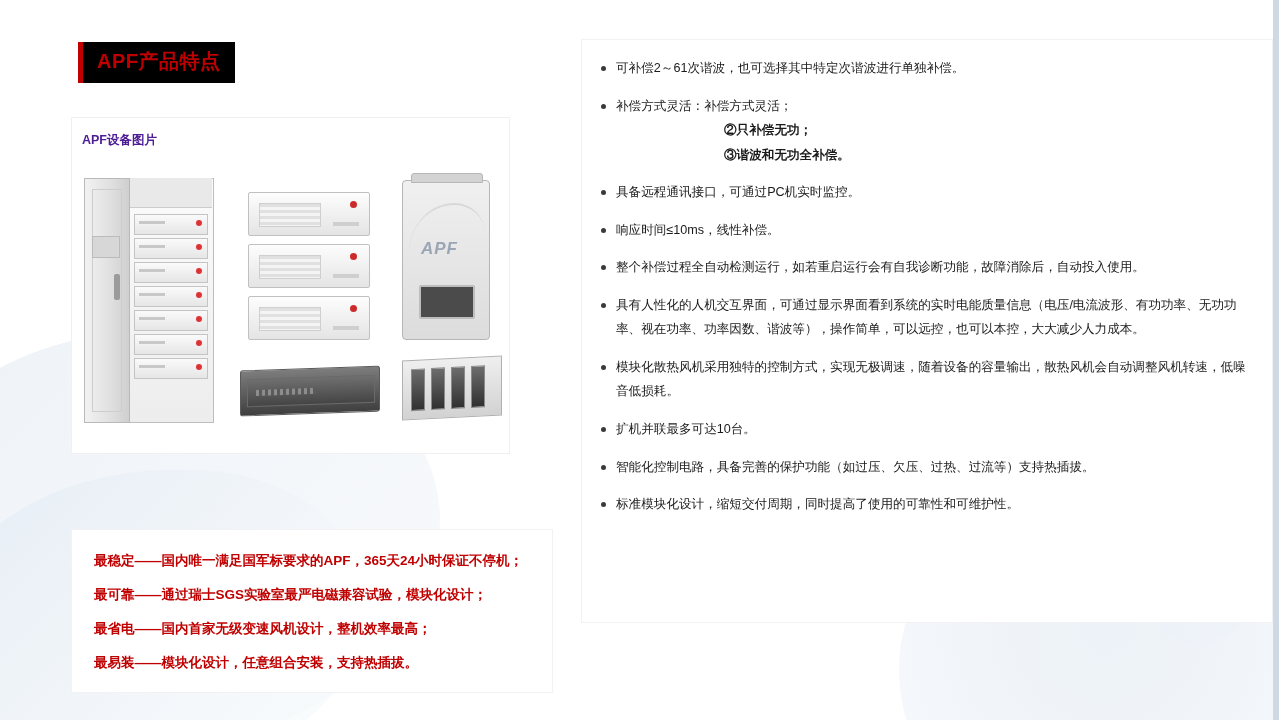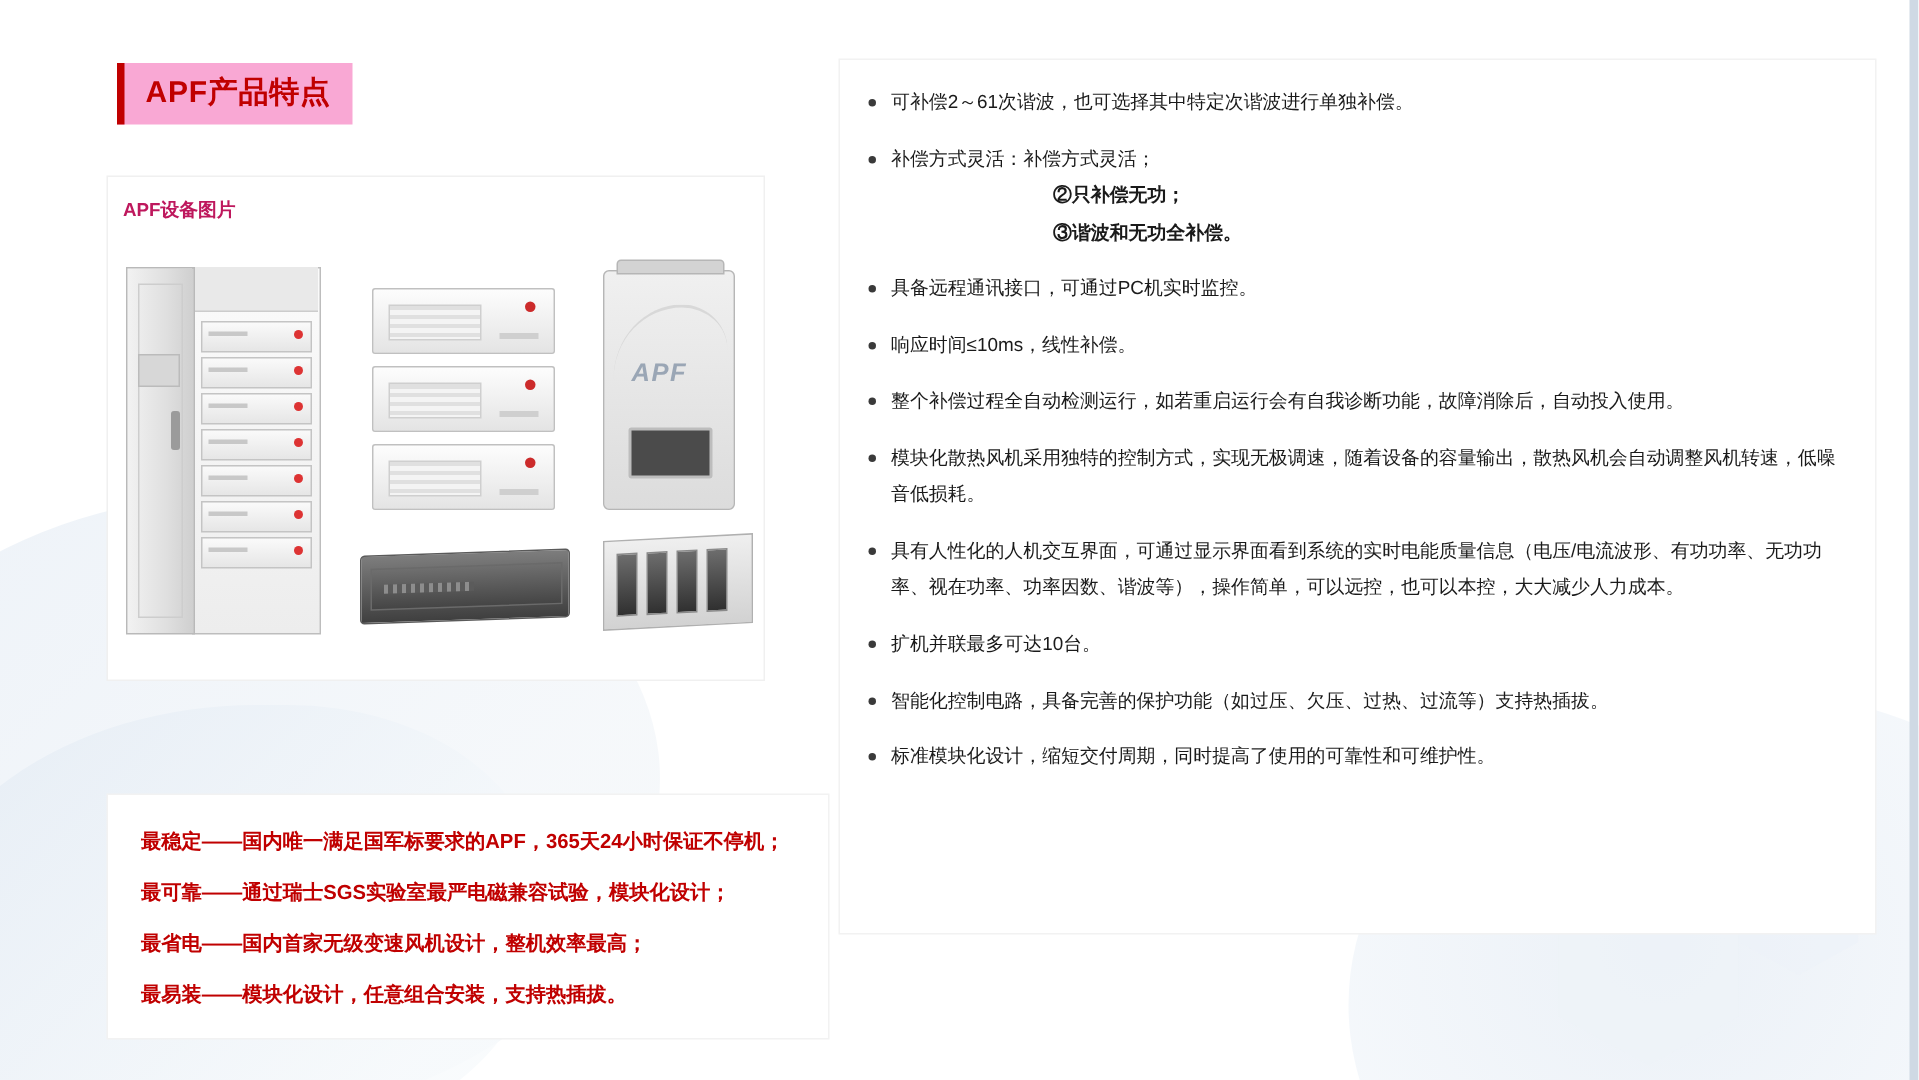--- a/index.html
+++ b/index.html
@@ -51,42 +51,42 @@
     background: #cfd9e4;
   }
 
   .slide { position: relative; z-index: 1; width: 1279px; height: 720px; }
 
   
   .title-box {
     position: absolute;
     left: 78px; top: 42px;
     padding: 6px 14px 8px 14px;
-    background: #f9a8d4;
+    background: #000000;
     border-left: 5px solid #c00000;
   }
   .title-text {
     color: #c00000;
     font-size: 20px;
     font-weight: bold;
     letter-spacing: .5px;
     white-space: nowrap;
   }
 
   
   .image-panel {
     position: absolute;
     left: 72px; top: 118px;
     width: 437px; height: 335px;
     background: #ffffff;
     box-shadow: 0 0 0 1px #f0f0f0;
   }
   .image-panel-label {
     position: absolute; left: 10px; top: 14px;
-    font-size: 12.5px; font-weight: bold; color: #be185d;
+    font-size: 12.5px; font-weight: bold; color: #4c1d95;
   }
   .devices {
     position: absolute; left: 0; top: 42px; width: 437px; height: 290px;
   }
 
   
   .cabinet {
     position: absolute; left: 12px; top: 18px; width: 130px; height: 245px;
   }
   .cab-door {
@@ -212,21 +212,21 @@
   .kp-line {
     color: #c00000;
     font-size: 13.5px;
     font-weight: bold;
     line-height: 34px;
     white-space: nowrap;
   }
 
   
   .bullets-panel {
-    position: absolute; left: 560px; top: 40px;
+    position: absolute; left: 582px; top: 40px;
     width: 690px; height: 582px;
     background: #ffffff;
     box-shadow: 0 0 0 1px #f2f2f2;
     padding: 16px 20px 10px 14px;
   }
   ul.bullets { list-style: none; margin: 0; padding: 0; }
   ul.bullets > li {
     position: relative;
     padding-left: 20px;
     margin-bottom: 13px;
@@ -331,21 +331,21 @@
     <ul class="bullets">
       <li><span>可补偿2～61次谐波，也可选择其中特定次谐波进行单独补偿。</span></li>
       <li>
         <span>补偿方式灵活：补偿方式灵活；</span>
         <span class="sub-line">②只补偿无功；</span>
         <span class="sub-line">③谐波和无功全补偿。</span>
       </li>
       <li><span>具备远程通讯接口，可通过PC机实时监控。</span></li>
       <li><span>响应时间≤10ms，线性补偿。</span></li>
       <li><span>整个补偿过程全自动检测运行，如若重启运行会有自我诊断功能，故障消除后，自动投入使用。</span></li>
+      <li class="wide"><span>具有人性化的人机交互界面，可通过显示界面看到系统的实时电能质量信息（电压/电流波形、有功功率、无功功率、视在功率、功率因数、谐波等），操作简单，可以远控，也可以本控，大大减少人力成本。</span></li>
       <li class="wide"><span>模块化散热风机采用独特的控制方式，实现无极调速，随着设备的容量输出，散热风机会自动调整风机转速，低噪音低损耗。</span></li>
-      <li class="wide"><span>具有人性化的人机交互界面，可通过显示界面看到系统的实时电能质量信息（电压/电流波形、有功功率、无功功率、视在功率、功率因数、谐波等），操作简单，可以远控，也可以本控，大大减少人力成本。</span></li>
       <li><span>扩机并联最多可达10台。</span></li>
       <li><span>智能化控制电路，具备完善的保护功能（如过压、欠压、过热、过流等）支持热插拔。</span></li>
       <li><span>标准模块化设计，缩短交付周期，同时提高了使用的可靠性和可维护性。</span></li>
     </ul>
   </div>
 
 </div>
 
 </body></html>

